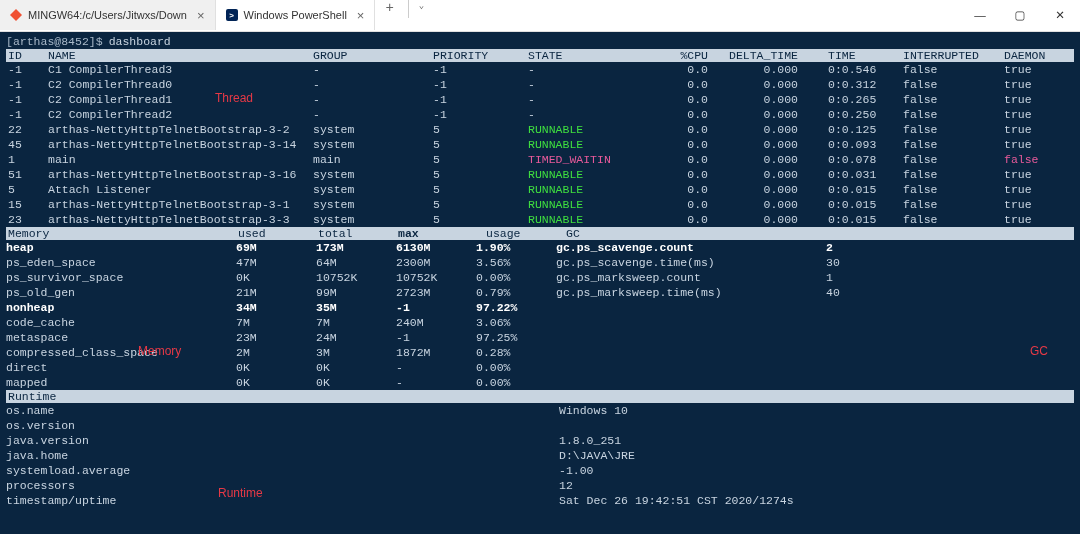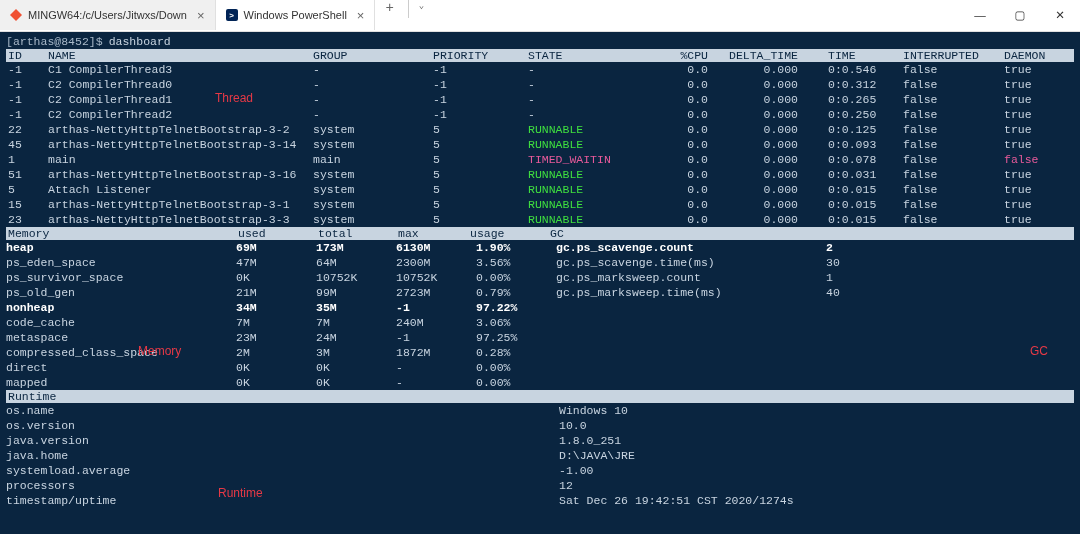--- a/index.html
+++ b/index.html
@@ -63,21 +63,21 @@
     .m-name { width: 230px; }
     .m-used { width: 80px; }
     .m-total { width: 80px; }
     .m-max { width: 80px; }
     .m-usage { width: 80px; }
     .m-gclabel { width: 270px; }
     .m-gcval { width: 50px; }
     .h-mem { width: 230px; }
     .h-used { width: 80px; }
     .h-total { width: 80px; }
-    .h-max { width: 72px; }
+    .h-max { width: 88px; font-weight: bold; }
     .h-usage { width: 80px; }
     .h-gc { width: 200px; }
     .runtime-row { display: flex; line-height: 15px; }
     .r-key { width: 553px; }
     .r-val { flex: 1; }
     .annotation {
       position: absolute;
       color: #e63946;
       font-family: Arial, sans-serif;
       font-size: 12px;
@@ -371,21 +371,20 @@
   <div class="header-row">
     <span>Runtime</span>
   </div>
   <div id="runtime-rows">
       <div class="runtime-row">
         <span class="r-key">os.name</span>
         <span class="r-val">Windows 10</span>
       </div>
       <div class="runtime-row">
         <span class="r-key">os.version</span>
-        <span class="r-val">10.0</span>
       </div>
       <div class="runtime-row">
         <span class="r-key">java.version</span>
         <span class="r-val">1.8.0_251</span>
       </div>
       <div class="runtime-row">
         <span class="r-key">java.home</span>
         <span class="r-val">D:\JAVA\JRE</span>
       </div>
       <div class="runtime-row">

